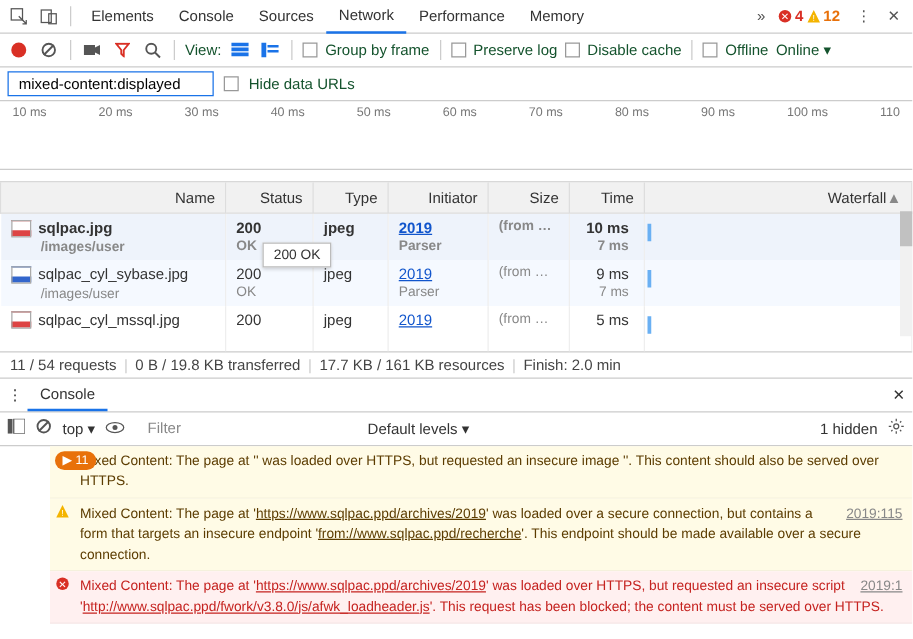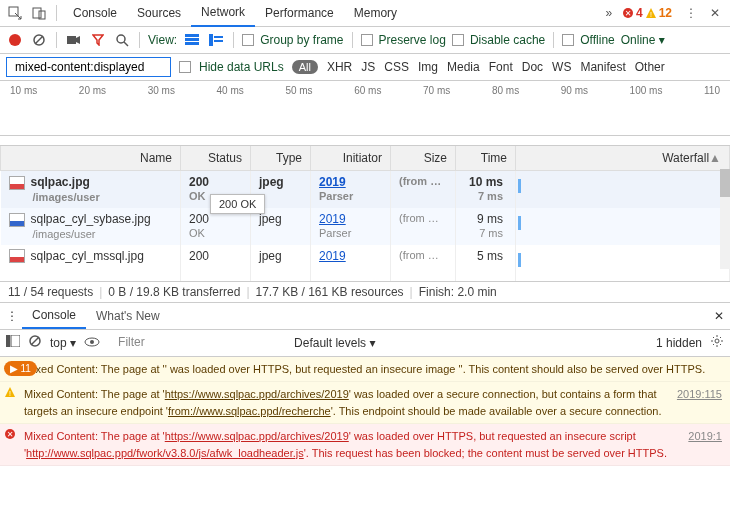--- a/index.html
+++ b/index.html
@@ -41,21 +41,21 @@
 .wfbar { position: absolute; left: 2px; top: 8px; width: 3px; height: 14px; background: #6ab0f3; }
 .tooltip { position: absolute; background: #fff; border: 1px solid #bbb; padding: 3px 8px; font-size: 11px; box-shadow: 0 1px 3px rgba(0,0,0,0.2); z-index: 10; }
 .summary { height: 22px; border-top: 1px solid #ccc; border-bottom: 1px solid #ccc; display: flex; align-items: center; padding: 0 8px; color: #444; gap: 6px; }
 .summary .ssep { color: #ccc; }
 .drawer-tabs { display: flex; align-items: center; height: 27px; border-bottom: 1px solid #ccc; padding: 0 6px; gap: 4px; }
 .drawer-tabs .dtab { padding: 0 10px; height: 27px; display: flex; align-items: center; color: #555; }
 .drawer-tabs .dtab.active { border-bottom: 2px solid #1a73e8; color: #333; }
 .console-tb { display: flex; align-items: center; height: 27px; border-bottom: 1px solid #ccc; padding: 0 6px; gap: 8px; }
 .console-tb input { border: none; border-bottom: 1px solid transparent; width: 170px; font-size: 12px; padding: 2px; }
 .console-tb input::placeholder { color: #888; }
-.msgs { font-family: Consolas, monospace; font-size: 11px; }
+.msgs { font-family: Consolas, monospace; font-size: 11px; margin-left: 40px; }
 .msg { padding: 4px 8px 4px 24px; position: relative; border-bottom: 1px solid rgba(0,0,0,0.04); line-height: 1.5; }
 .msg.warn { background: #fffbe6; color: #5c3c00; }
 .msg.warn2 { background: #fffbe6; color: #5c3c00; }
 .msg.err { background: #fff0f0; color: #c5221f; }
 .msg .badge { position: absolute; left: 4px; top: 4px; }
 .msg .src { float: right; text-decoration: underline; color: #888; margin-left: 8px; }
 .msg a { text-decoration: underline; }
 .chip { background: #e8710a; color: #fff; border-radius: 8px; padding: 0 6px; font-size: 10px; display: inline-flex; align-items: center; gap: 2px; }
 .sort-arrow { float: right; color: #888; }
 .scrollv { position: absolute; right: 0; width: 10px; background: #f1f1f1; }
@@ -72,20 +72,21 @@
       </svg>
     </div>
   <div class="icon">
       <svg width="14" height="14" viewBox="0 0 14 14">
         <rect x="1" y="2" width="8" height="10" fill="none" stroke="#555"></rect>
         <rect x="7" y="5" width="6" height="8" fill="none" stroke="#555"></rect>
       </svg>
     </div>
   <div class="sep"></div>
   <div class="tabs">
+      <div class="tab">Elements</div>
       <div class="tab">Console</div>
       <div class="tab">Sources</div>
       <div class="tab active">Network</div>
       <div class="tab">Performance</div>
       <div class="tab">Memory</div>
     </div>
   <div class="icon">»</div>
   <div class="errcount">
     <svg width="12" height="12">
         <circle cx="6" cy="6" r="5" fill="#d93025"></circle>
@@ -157,33 +158,20 @@
   <div class="sep"></div>
   <span class="cb"></span>
   <span class="lab">Offline</span>
   <span class="lab"><span>Online</span> ▾</span>
 </div>
 
 <div class="filterbar">
   <input type="text" value="mixed-content:displayed" style="">
   <span class="cb"></span>
   <span class="lab">Hide data URLs</span>
-  <span id="filter-types" style="display:flex;gap:9px;align-items:center">
-      <span class="pill">All</span>
-      <span class="ftype">XHR</span>
-      <span class="ftype">JS</span>
-      <span class="ftype">CSS</span>
-      <span class="ftype">Img</span>
-      <span class="ftype">Media</span>
-      <span class="ftype">Font</span>
-      <span class="ftype">Doc</span>
-      <span class="ftype">WS</span>
-      <span class="ftype">Manifest</span>
-      <span class="ftype">Other</span>
-    </span>
 </div>
 
 <div class="timeline">
   <div class="ticks" id="ticks">
       <span>10 ms</span>
       <span>20 ms</span>
       <span>30 ms</span>
       <span>40 ms</span>
       <span>50 ms</span>
       <span>60 ms</span>
@@ -267,21 +255,20 @@
     <span class="ssep">|</span>
   <span>17.7 KB / 161 KB resources</span>
     <span class="ssep">|</span>
   <span>Finish: 2.0 min</span>
 </div>
 
 <div class="drawer-tabs">
   <div class="icon">⋮</div>
   <div id="drawer-tab-list" style="display:flex">
       <div class="dtab active">Console</div>
-      <div class="dtab">What's New</div>
     </div>
   <div style="flex:1"></div>
   <div class="icon">✕</div>
 </div>
 
 <div class="console-tb">
   <div class="icon"><svg width="14" height="12">
         <rect x="0" y="0" width="4" height="12" fill="#555"></rect>
         <rect x="5" y="0" width="9" height="12" fill="none" stroke="#555"></rect>
       </svg></div>

